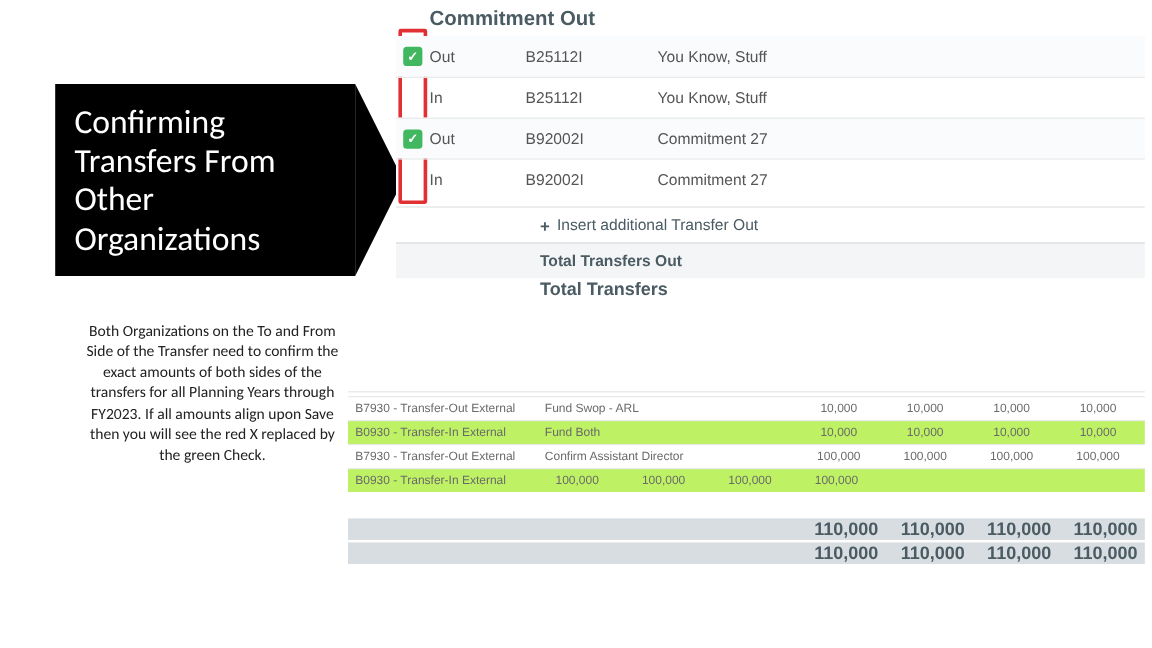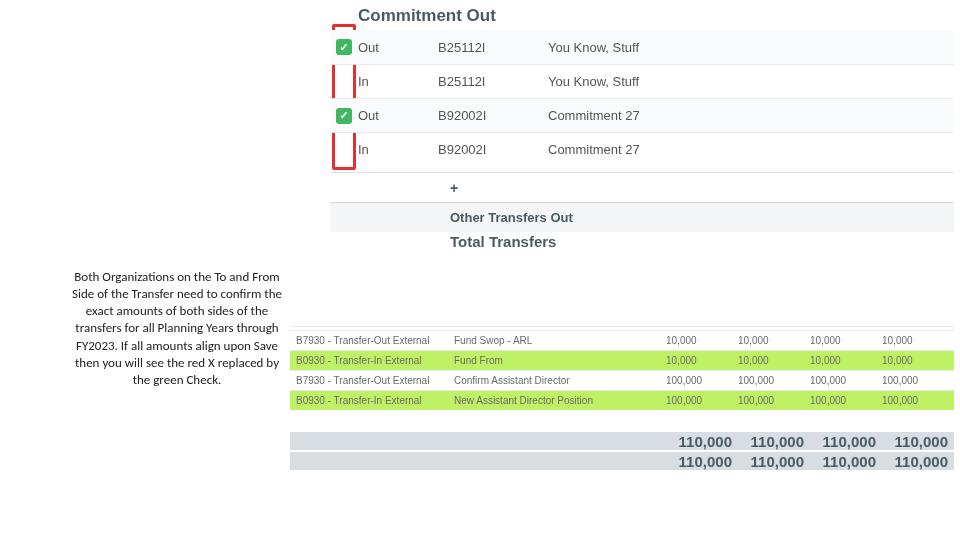--- a/index.html
+++ b/index.html
@@ -88,41 +88,46 @@
     position: absolute; left: 290px; top: 330px; width: 664px;
     font-family: Arial, sans-serif;
   }
   .lrow {
     display: flex; align-items: center; height: 20px; font-size: 10px; color: #6a6a6a;
     border-top: 1px solid #e7e9ea;
   }
   .lrow.alt { background: #bef264; }
   .lcell-type { width: 158px; padding-left: 6px; }
   .lcell-desc { width: 218px; padding-left: 6px; }
-  .lcell-n { width: 72px; text-align: left; padding-right: 6px; }
+  .lcell-n { width: 72px; text-align: center; padding-right: 6px; }
 
   
   .totals-strip {
     position: absolute; left: 290px; width: 664px; height: 18px;
     background: #d7dde1; display: flex; align-items: center;
     font-size: 15px; color: #4b5b63; font-family: Arial, sans-serif; font-weight: 600;
   }
   .totals-strip.t1 { top: 432px; }
   .totals-strip.t2 { top: 452px; }
   .ts-spacer { width: 376px; }
   .ts-n { width: 72px; text-align: right; padding-right: 6px; }
 
   
   .edge { position:absolute; left:290px; top:326px; width:664px; height:1px; background:#e4e6e8; }
 </style>
 </head>
 <body>
 
 <div class="stage">
 
+  <div class="callout-wrap">
+    <div class="callout-bg"></div>
+    <div class="callout-point"></div>
+    <div class="callout-title">Confirming Transfers From Other Organizations</div>
+  </div>
 
   <div class="body-copy">Both Organizations on the To and From Side of the Transfer need to confirm the exact amounts of both sides of the transfers for all Planning Years through FY2023. If all amounts align upon Save then you will see the red X replaced by the green Check.</div>
 
   <div class="upper-panel">
     <div class="upper-header">Commitment Out</div>
 
     <div class="red-outline"></div>
 
     <div class="upper-rows">
       <div class="urow row-odd">
@@ -150,61 +155,61 @@
       <div class="urow">
         <div class="ucell-icon"></div>
         <div class="ucell-dir">In</div>
         <div class="ucell-code">B92002I</div>
         <div class="ucell-desc">Commitment 27</div>
       </div>
     </div>
 
     <div class="insert-link">
       <span class="plus">+</span>
+      <span>Insert additional Transfer Out</span>
     </div>
 
     <div class="total-out">
-      <span>Other Transfers Out</span>
+      <span>Total Transfers Out</span>
     </div>
 
     <div class="total-transfers-label">
       <span>Total Transfers</span>
     </div>
   </div>
 
   <div class="edge"></div>
 
   <div class="lower-panel">
     <div class="lrow">
       <div class="lcell-type">B7930 - Transfer-Out External</div>
       <div class="lcell-desc">Fund Swop - ARL</div>
       <div class="lcell-n">10,000</div>
       <div class="lcell-n">10,000</div>
       <div class="lcell-n">10,000</div>
       <div class="lcell-n">10,000</div>
     </div>
     <div class="lrow alt">
       <div class="lcell-type">B0930 - Transfer-In External</div>
-      <div class="lcell-desc">Fund From</div>
+      <div class="lcell-desc">Fund Both</div>
       <div class="lcell-n">10,000</div>
       <div class="lcell-n">10,000</div>
       <div class="lcell-n">10,000</div>
       <div class="lcell-n">10,000</div>
     </div>
     <div class="lrow">
       <div class="lcell-type">B7930 - Transfer-Out External</div>
       <div class="lcell-desc">Confirm Assistant Director</div>
       <div class="lcell-n">100,000</div>
       <div class="lcell-n">100,000</div>
       <div class="lcell-n">100,000</div>
       <div class="lcell-n">100,000</div>
     </div>
     <div class="lrow alt">
       <div class="lcell-type">B0930 - Transfer-In External</div>
-      <div class="lcell-desc">New Assistant Director Position</div>
       <div class="lcell-n">100,000</div>
       <div class="lcell-n">100,000</div>
       <div class="lcell-n">100,000</div>
       <div class="lcell-n">100,000</div>
     </div>
   </div>
 
   <div class="totals-strip t1">
     <div class="ts-spacer"></div>
     <div class="ts-n">110,000</div>

